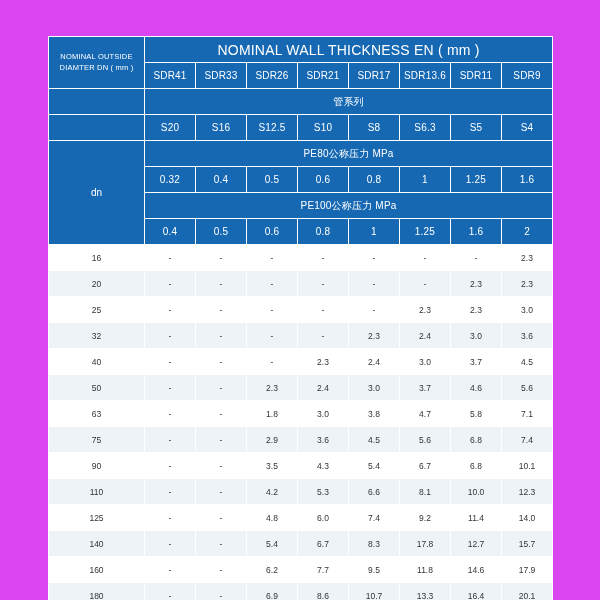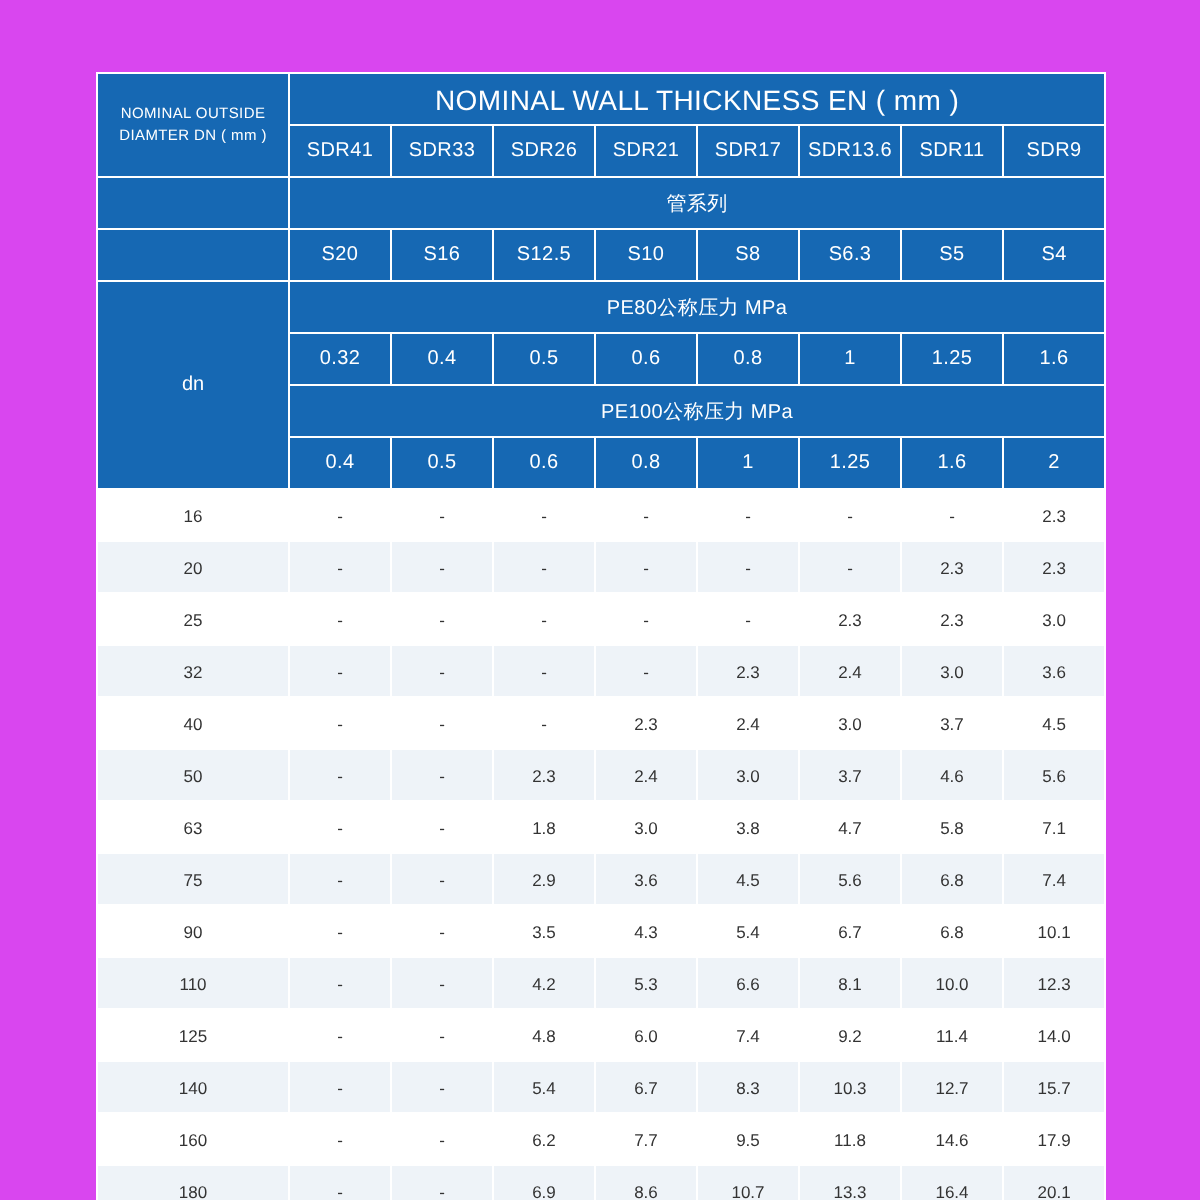--- a/index.html
+++ b/index.html
@@ -278,21 +278,21 @@
         <td class="cell">11.4</td>
         <td class="cell">14.0</td>
       </tr>
       <tr class="row-even">
         <td class="cell firstcol">140</td>
         <td class="cell">-</td>
         <td class="cell">-</td>
         <td class="cell">5.4</td>
         <td class="cell">6.7</td>
         <td class="cell">8.3</td>
-        <td class="cell">10.3</td>
+        <td class="cell">17.8</td>
         <td class="cell">12.7</td>
         <td class="cell">15.7</td>
       </tr>
       <tr class="row-odd">
         <td class="cell firstcol">160</td>
         <td class="cell">-</td>
         <td class="cell">-</td>
         <td class="cell">6.2</td>
         <td class="cell">7.7</td>
         <td class="cell">9.5</td>

